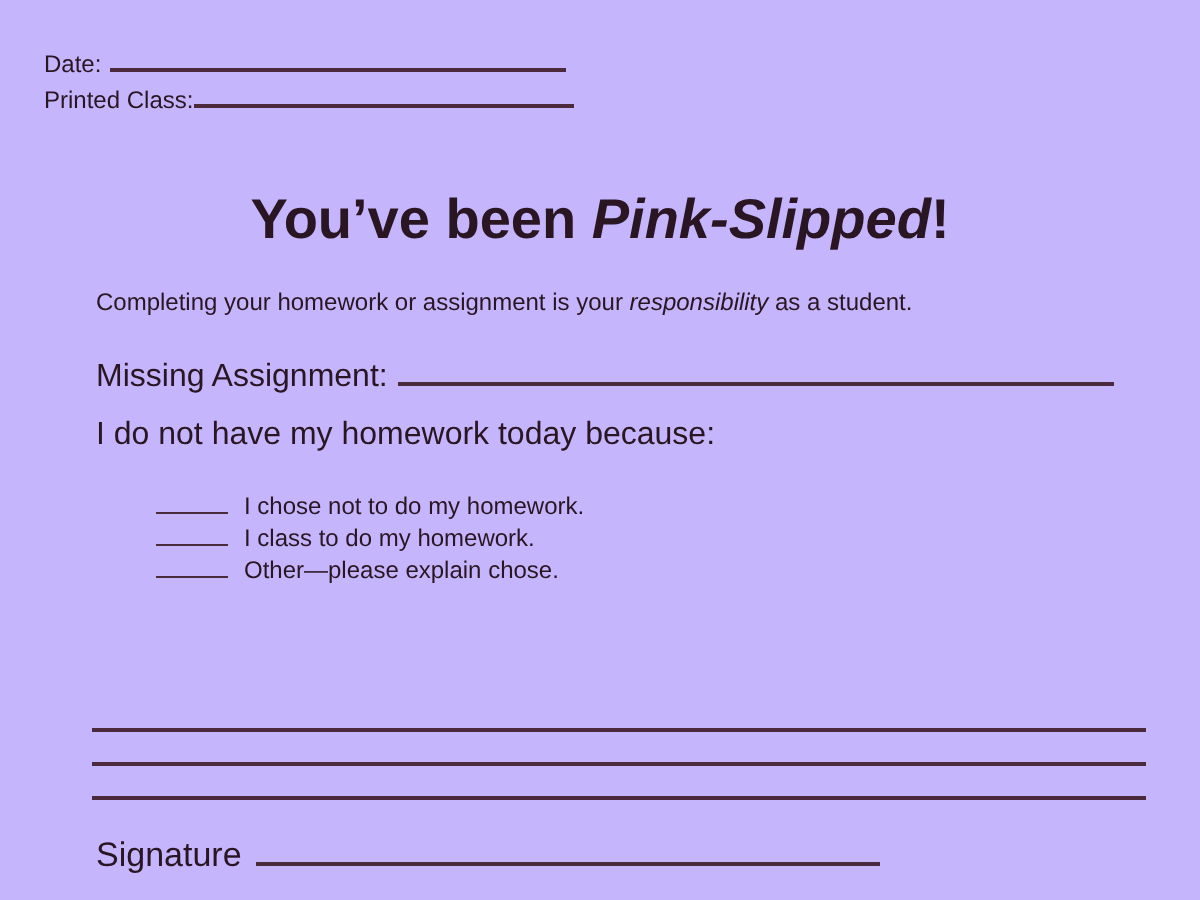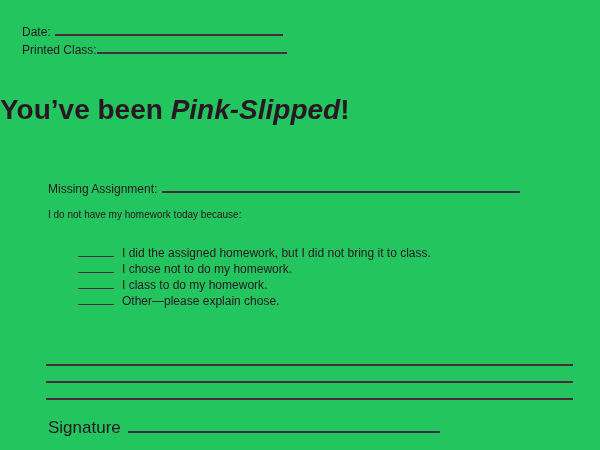--- a/index.html
+++ b/index.html
@@ -4,21 +4,21 @@
 <style>
   html, body {
     margin: 0;
     padding: 0;
     background: #FF99CC;
   }
   .sheet {
     position: relative;
     width: 600px;
     height: 450px;
-    background: #22c55e;
+    background: #c4b5fd;
     font-family: "Liberation Sans", "DejaVu Sans", sans-serif;
     color: #2a1622;
     overflow: hidden;
   }
   
   .blank {
     display: inline-block;
     height: 12px;
     border-bottom: 2px solid #4a2a3c;
     vertical-align: baseline;
@@ -37,21 +37,21 @@
   .blank-name   { width: 190px; }
   .blank-class  { width: 196px; }
 
   
   .title {
     position: absolute;
     left: 0;
     top: 94px;
     width: 600px;
     margin: 0;
-    text-align: left;
+    text-align: center;
     font-size: 28px;
     font-weight: bold;
     letter-spacing: 0px;
   }
   .title em { font-style: italic; }
 
   
   .intro {
     position: absolute;
     left: 48px;
@@ -59,32 +59,32 @@
     margin: 0;
     font-size: 12px;
   }
   .intro em { font-style: italic; }
 
   
   .assignment-row {
     position: absolute;
     left: 48px;
     top: 179px;
-    font-size: 12px;
+    font-size: 16px;
     white-space: nowrap;
   }
   .blank-assignment { width: 358px; margin-left: 5px; }
 
   
   .because {
     position: absolute;
     left: 48px;
     top: 209px;
     margin: 0;
-    font-size: 10px;
+    font-size: 16px;
   }
 
   
   .reasons {
     position: absolute;
     left: 78px;
     top: 245px;
     font-size: 12px;
     line-height: 16px;
   }
@@ -128,31 +128,29 @@
     <div class="field-row">
       <span>Date:</span><span class="blank blank-date"></span>
     </div>
     <div class="field-row">
       <span>Printed Class:</span><span class="blank blank-name"></span>
     </div>
   </div>
 
   <h1 class="title"><span>You’ve been </span><em>Pink-Slipped</em><span>!</span></h1>
 
+  <p class="intro"><span>Completing your homework or assignment is your </span><em>responsibility</em><span> as a student.</span></p>
 
   <div class="assignment-row">
     <span>Missing Assignment:</span><span class="blank blank-assignment"></span>
   </div>
 
   <p class="because">I do not have my homework today because:</p>
 
   <div class="reasons">
-    <div class="reason-row">
-      <span class="blank-reason blank"></span><span>I did the assigned homework, but I did not bring it to class.</span>
-    </div>
     <div class="reason-row">
       <span class="blank-reason blank"></span><span>I chose not to do my homework.</span>
     </div>
     <div class="reason-row">
       <span class="blank-reason blank"></span><span>I class to do my homework.</span>
     </div>
     <div class="reason-row">
       <span class="blank-reason blank"></span><span>Other—please explain chose.</span>
     </div>
   </div>

